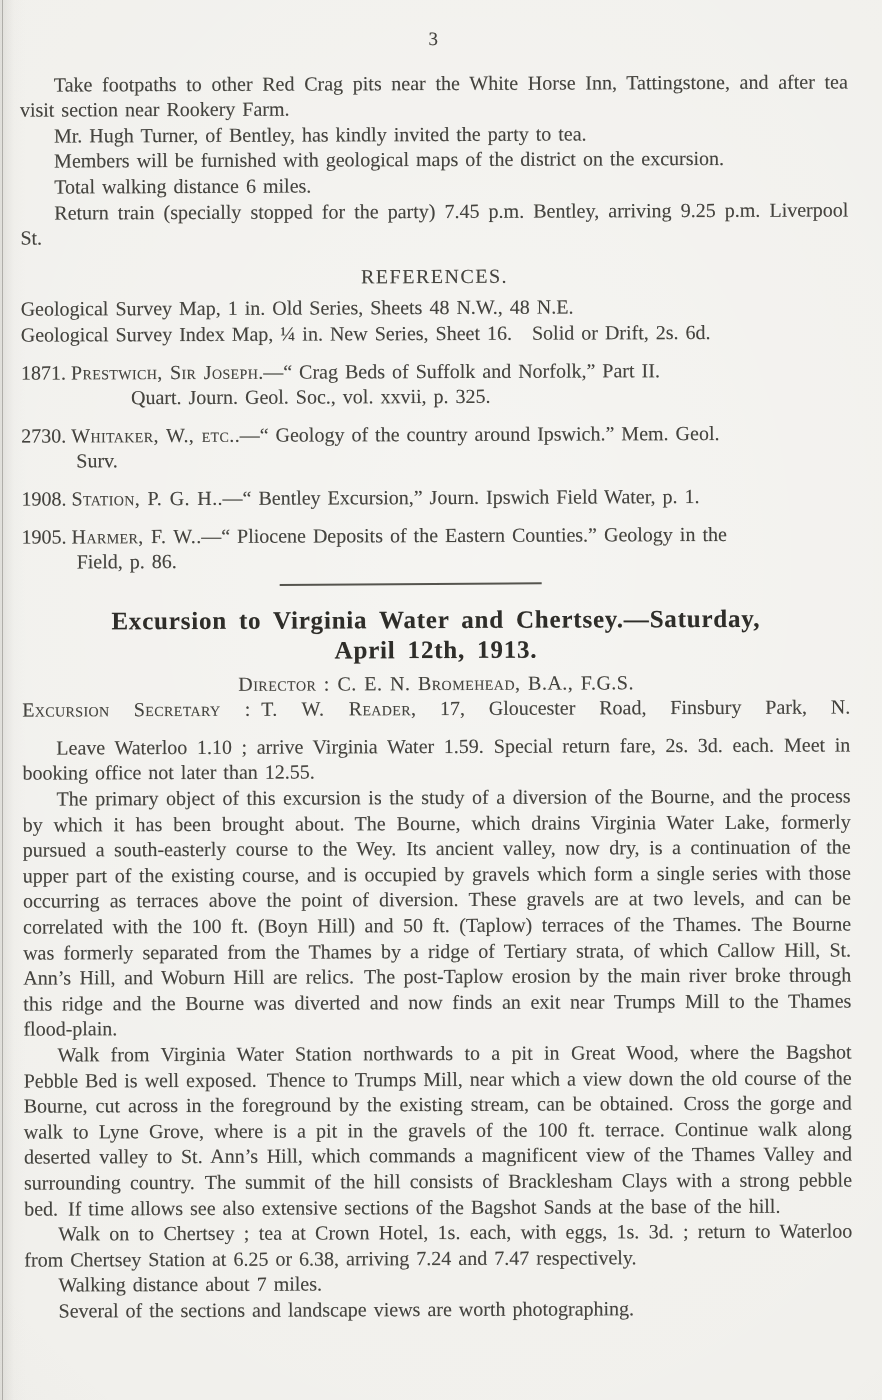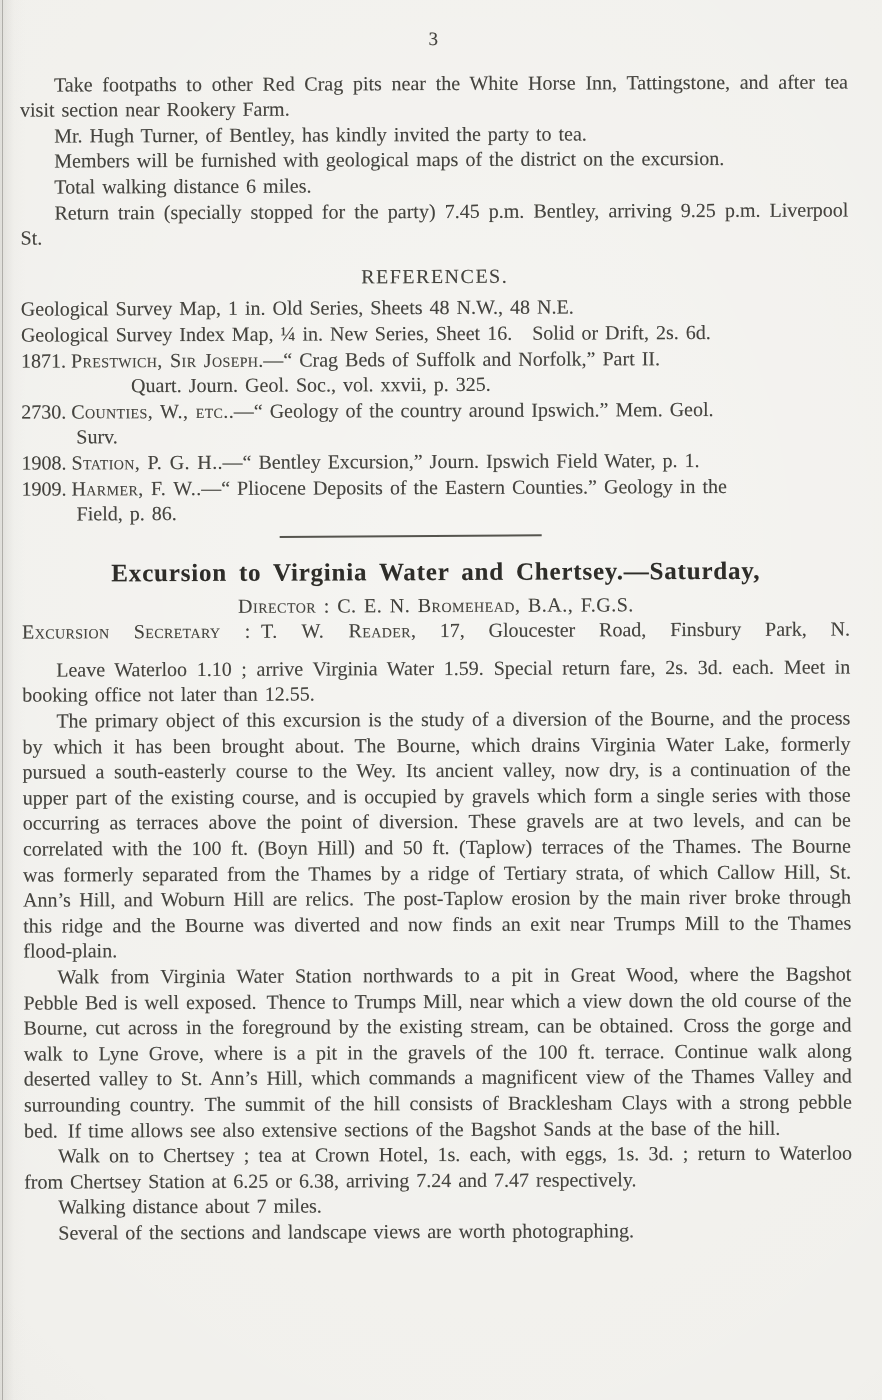--- a/index.html
+++ b/index.html
@@ -56,20 +56,21 @@
     font-size: 20px;
     font-weight: normal;
     letter-spacing: 1.5px;
   }
   .ref-survey { margin: 0; text-align: justify; }
   .ref-entry { margin: 0; }
   .ref-line { text-align: left; }
   .year {
     display: inline-block;
     width: 50px;
+    margin-top: 12px;
   }
   .sc { font-variant: small-caps; letter-spacing: 0.4px; }
   .it { }
   .ref-cont-a { padding-left: 110px; }
   .ref-cont-b { padding-left: 55px; }
   .divider {
     width: 262px;
     height: 2px;
     margin: 9px auto 0 auto;
     background: #55544e;
@@ -121,37 +122,37 @@
   <div>
     <p class="ref-survey">Geological Survey Map, 1 in. Old Series, Sheets 48 N.W., 48 N.E.</p>
     <p class="ref-survey">Geological Survey Index Map, ¼ in. New Series, Sheet 16.  Solid or Drift, 2s. 6d.</p>
 
     <div class="ref-entry">
       <div class="ref-line"><span class="year">1871.</span><span class="sc">Prestwich, Sir Joseph</span><span>.—“ Crag Beds of Suffolk and Norfolk,” Part II.</span></div>
       <div class="ref-cont-a"><span class="it">Quart. Journ. Geol. Soc.</span><span>, vol. xxvii, p. 325.</span></div>
     </div>
 
     <div class="ref-entry">
-      <div class="ref-line"><span class="year">2730.</span><span class="sc">Counties, W., etc.</span><span>.—“ Geology of the country around Ipswich.” </span><span class="it">Mem. Geol.</span></div>
+      <div class="ref-line"><span class="year">2730.</span><span class="sc">Whitaker, W., etc.</span><span>.—“ Geology of the country around Ipswich.” </span><span class="it">Mem. Geol.</span></div>
       <div class="ref-cont-b"><span class="it">Surv.</span></div>
     </div>
 
     <div class="ref-entry">
       <div class="ref-line"><span class="year">1908.</span><span class="sc">Station, P. G. H.</span><span>.—“ Bentley Excursion,” </span><span class="it">Journ. Ipswich Field Water</span><span>, p. 1.</span></div>
     </div>
 
     <div class="ref-entry">
-      <div class="ref-line"><span class="year">1909.</span><span class="sc">Harmer, F. W.</span><span>.—“ Pliocene Deposits of the Eastern Counties.” </span><span class="it">Geology in the</span></div>
+      <div class="ref-line"><span class="year">1905.</span><span class="sc">Harmer, F. W.</span><span>.—“ Pliocene Deposits of the Eastern Counties.” </span><span class="it">Geology in the</span></div>
       <div class="ref-cont-b"><span class="it">Field</span><span>, p. 86.</span></div>
     </div>
   </div>
 
   <div class="divider"></div>
 
-  <h1 class="exc-title"><span>Excursion to Virginia Water and Chertsey.—Saturday,</span><br></h1>
+  <h1 class="exc-title"><span>Excursion to Virginia Water and Chertsey.—Saturday,</span><br><span>April 12th, 1913.</span></h1>
 
   <div class="director">Director : C. E. N. Bromehead, B.A., F.G.S.</div>
 
   <p class="secretary"><span class="sc">Excursion Secretary : T. W. Reader</span><span>, 17, Gloucester Road, Finsbury Park, N.</span></p>
 
   <div class="body-paras">
     <p class="para">Leave Waterloo 1.10&nbsp;; arrive Virginia Water 1.59. Special return fare, 2s. 3d. each. Meet in booking office not later than 12.55.</p>
     <p class="para">The primary object of this excursion is the study of a diversion of the Bourne, and the process by which it has been brought about. The Bourne, which drains Virginia Water Lake, formerly pursued a south-easterly course to the Wey. Its ancient valley, now dry, is a continuation of the upper part of the existing course, and is occupied by gravels which form a single series with those occurring as terraces above the point of diversion. These gravels are at two levels, and can be correlated with the 100 ft. (Boyn Hill) and 50 ft. (Taplow) terraces of the Thames. The Bourne was formerly separated from the Thames by a ridge of Tertiary strata, of which Callow Hill, St. Ann’s Hill, and Woburn Hill are relics. The post-Taplow erosion by the main river broke through this ridge and the Bourne was diverted and now finds an exit near Trumps Mill to the Thames flood-plain.</p>
     <p class="para">Walk from Virginia Water Station northwards to a pit in Great Wood, where the Bagshot Pebble Bed is well exposed. Thence to Trumps Mill, near which a view down the old course of the Bourne, cut across in the foreground by the existing stream, can be obtained. Cross the gorge and walk to Lyne Grove, where is a pit in the gravels of the 100 ft. terrace. Continue walk along deserted valley to St. Ann’s Hill, which commands a magnificent view of the Thames Valley and surrounding country. The summit of the hill consists of Bracklesham Clays with a strong pebble bed. If time allows see also extensive sections of the Bagshot Sands at the base of the hill.</p>
     <p class="para">Walk on to Chertsey&nbsp;; tea at Crown Hotel, 1s. each, with eggs, 1s. 3d.&nbsp;; return to Waterloo from Chertsey Station at 6.25 or 6.38, arriving 7.24 and 7.47 respectively.</p>

